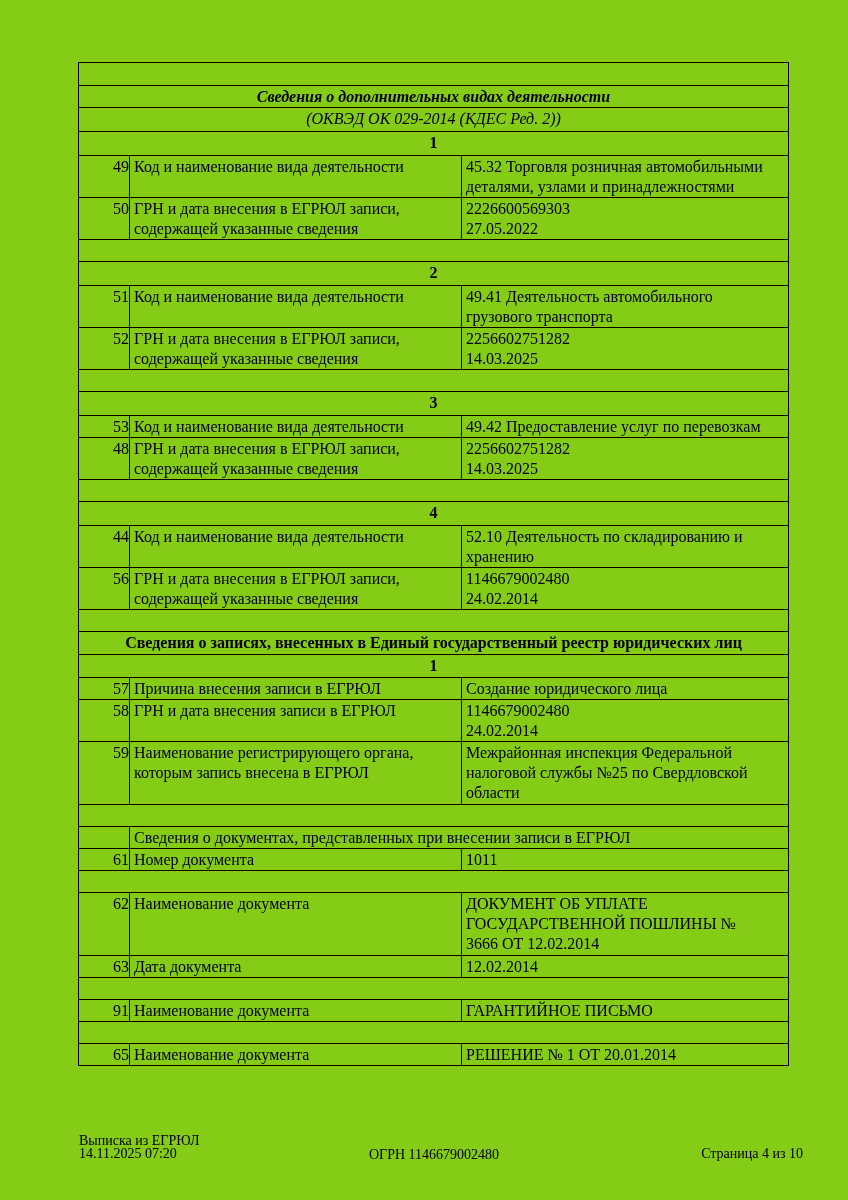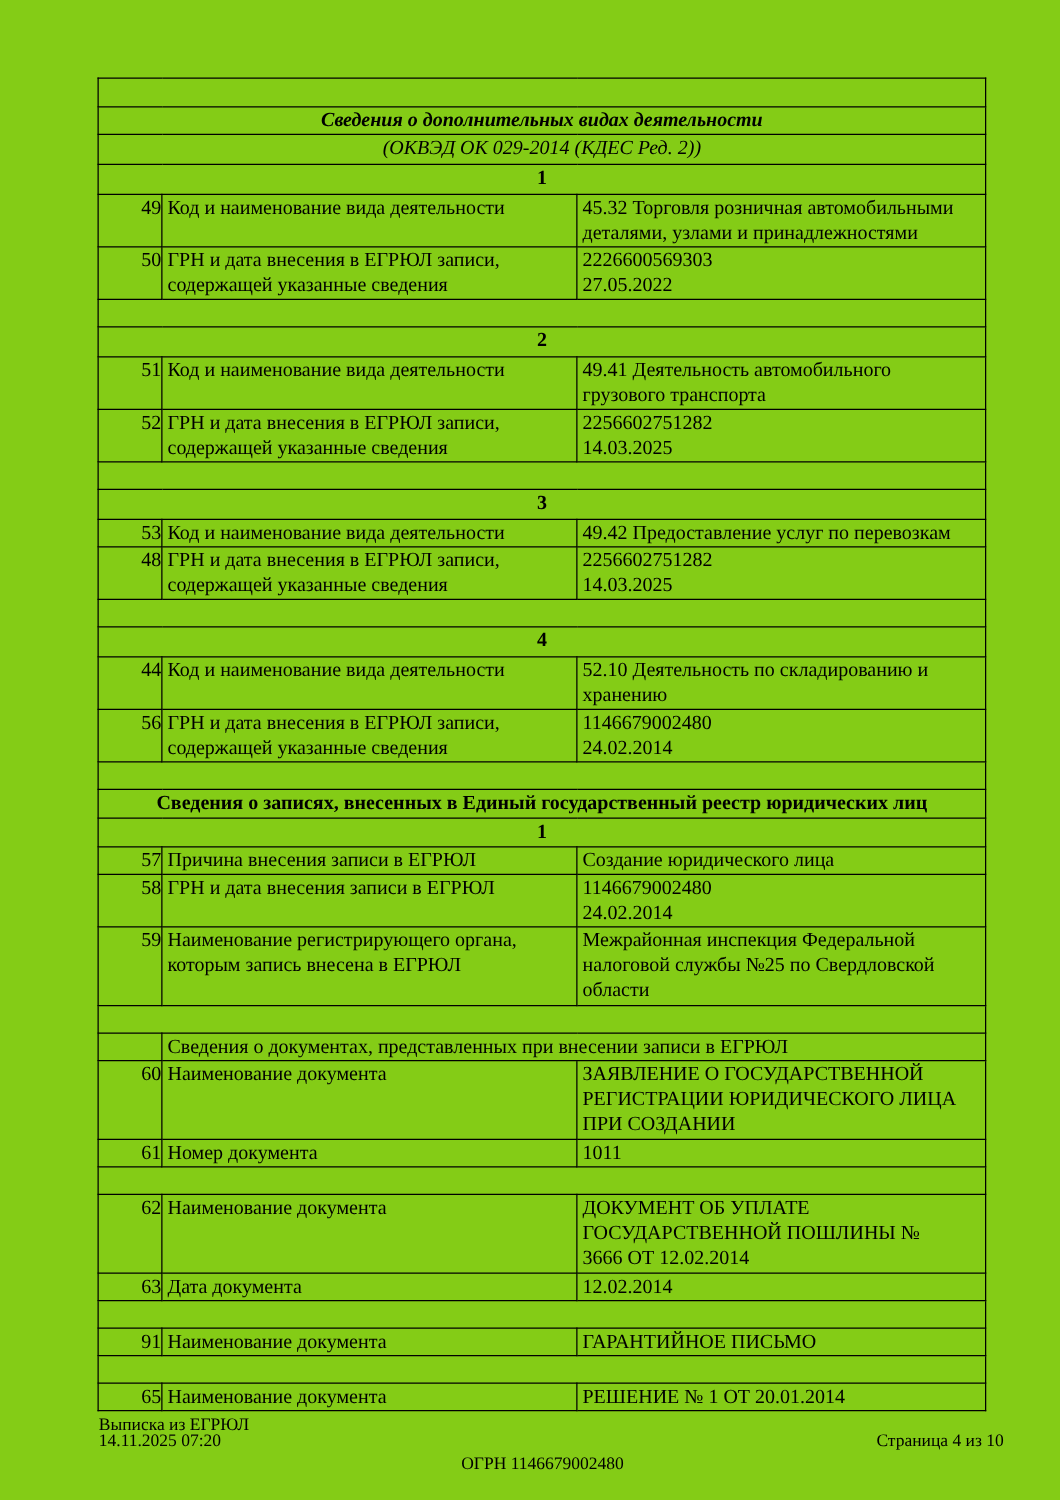--- a/index.html
+++ b/index.html
@@ -43,21 +43,21 @@
   tr.rh23 { height: 23px; padding-left: 19px; }
   tr.rh24 { height: 24px; }
   tr.rh42 { height: 42px; }
   tr.rh63 { height: 63px; }
   .footer {
     position: absolute; left: 0; top: 1134px;
     width: 848px; height: 40px;
     font-size: 14px; line-height: 13px;
   }
   .f-left   { position: absolute; left: 79px; top: 0; }
-  .f-center { position: absolute; left: 78px; top: 31px; width: 712px; text-align: center; }
+  .f-center { position: absolute; left: 78px; top: 14px; width: 712px; text-align: center; }
   .f-right  { position: absolute; right: 45px; top: 13px; }
 </style>
 </head>
 <body>
 
 <div class="page">
 
   <table class="doc-table">
     <colgroup>
         <col class="c-num">
@@ -181,27 +181,20 @@
 области</td>
       </tr>
 
       <tr class="rh22">
           <td colspan="3"></td>
         </tr>
       <tr class="rh21">
         <td class="num"></td>
         <td colspan="2">Сведения о документах, представленных при внесении записи в ЕГРЮЛ</td>
       </tr>
-      <tr class="rh63">
-        <td class="num">60</td>
-        <td>Наименование документа</td>
-        <td>ЗАЯВЛЕНИЕ О ГОСУДАРСТВЕННОЙ
-РЕГИСТРАЦИИ ЮРИДИЧЕСКОГО ЛИЦА
-ПРИ СОЗДАНИИ</td>
-      </tr>
       <tr class="rh21">
         <td class="num">61</td>
         <td>Номер документа</td>
         <td>1011</td>
       </tr>
 
       <tr class="rh22">
           <td colspan="3"></td>
         </tr>
       <tr class="rh63">

